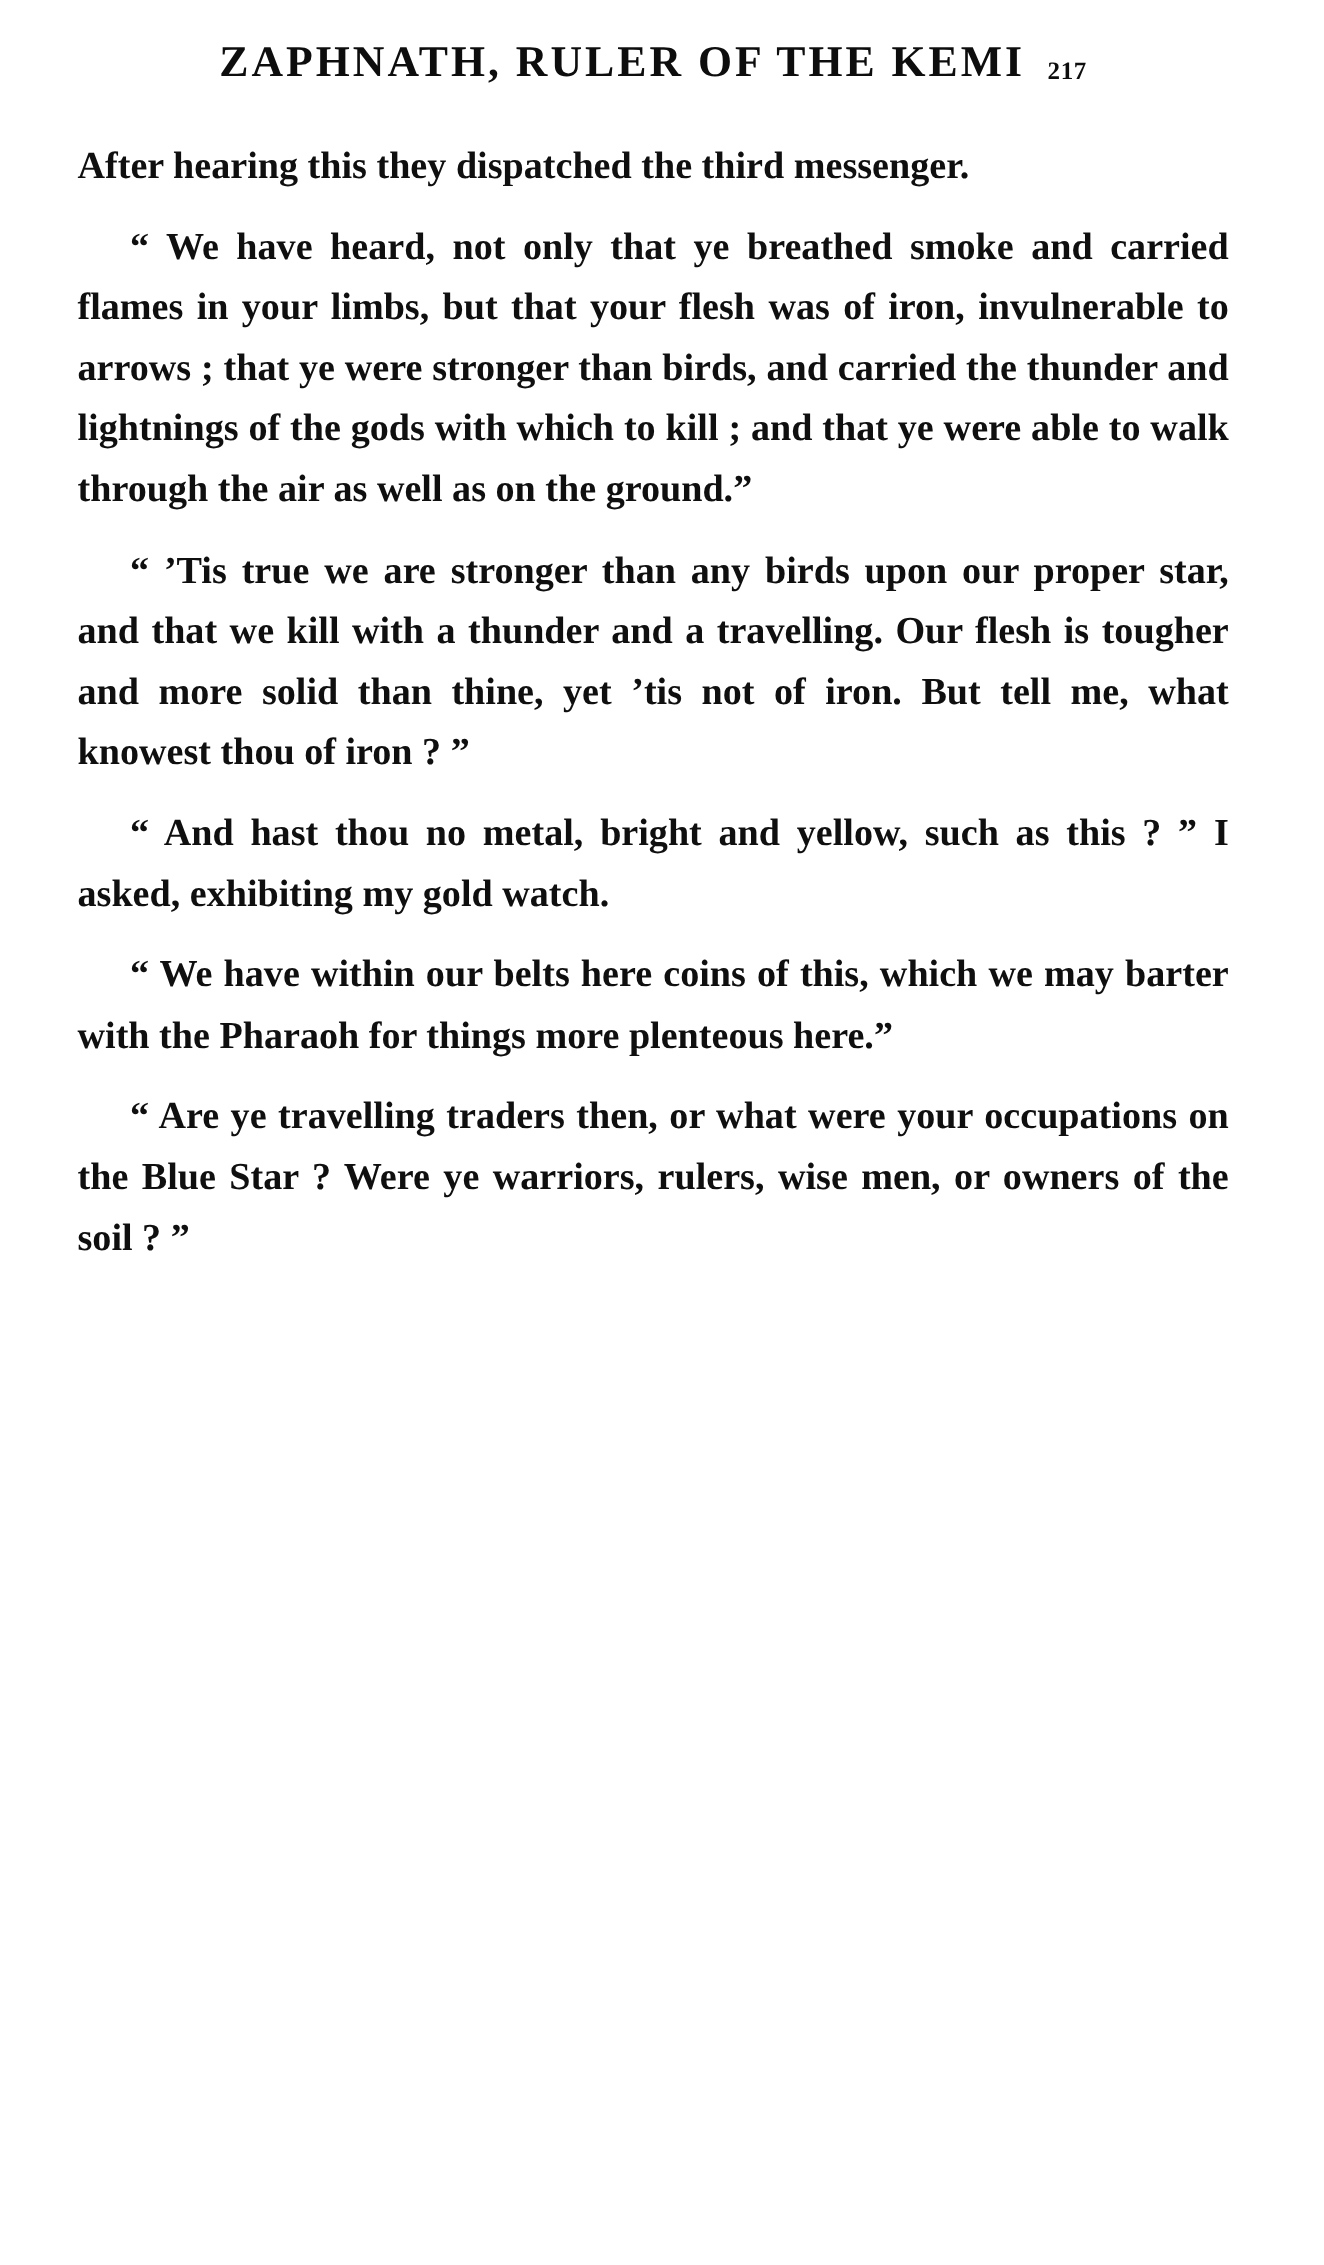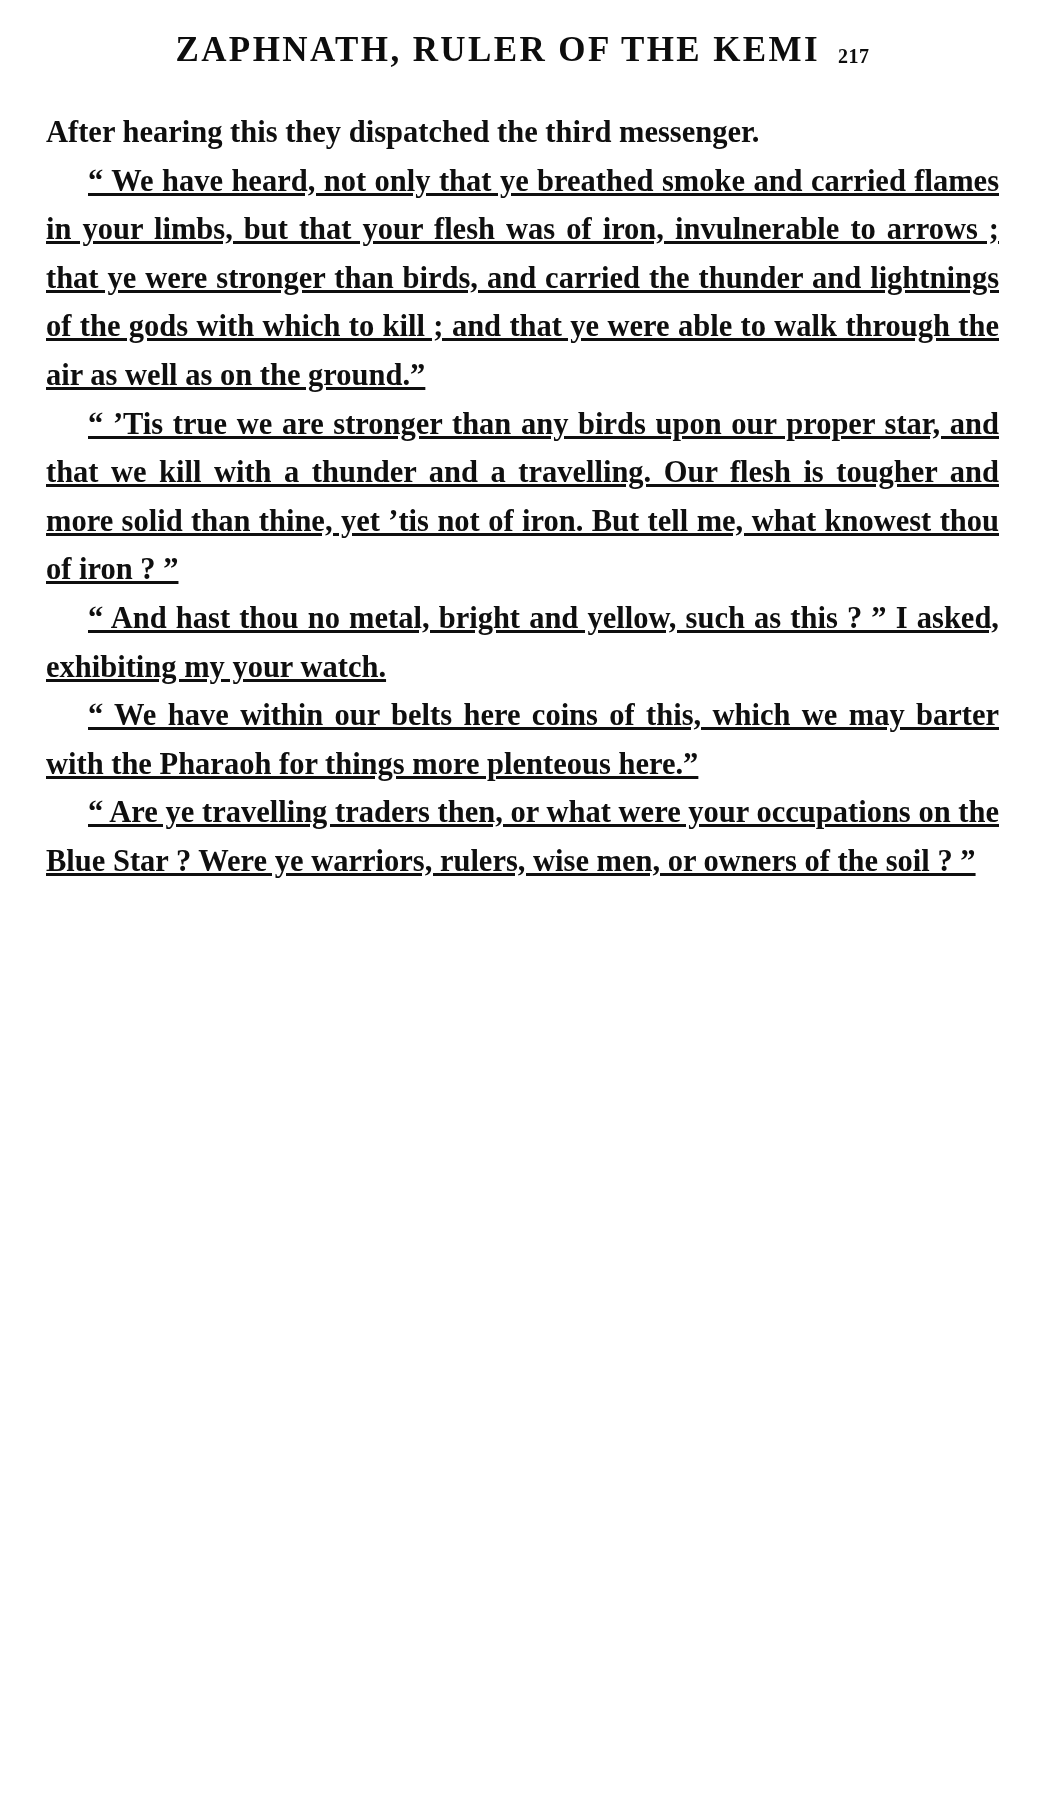--- a/index.html
+++ b/index.html
@@ -49,40 +49,39 @@
     font-family: "Liberation Serif", serif;
     font-weight: bold;
     font-size: 30.5px;
     line-height: 48.6px;
     color: #0f0f0f;
     text-align: justify;
     text-justify: inter-word;
     -webkit-font-smoothing: none;
   }
   .body-text p {
-    margin: 0;
+    margin: 16px;
     text-indent: 0;
   }
   .body-text p.indent {
     text-indent: 42px;
-    text-decoration: underline;
   }
 </style>
 </head>
 <body>
 
 <div class="page">
 
   <div class="running-head">
     <span class="title">ZAPHNATH, RULER OF THE KEMI</span>
     <span class="folio">217</span>
   </div>
 
   <div class="body-text">
     <p>After hearing this they dispatched the third messenger.</p>
     <p class="indent">“ We have heard, not only that ye breathed smoke and carried flames in your limbs, but that your flesh was of iron, invulnerable to arrows ; that ye were stronger than birds, and carried the thunder and lightnings of the gods with which to kill ; and that ye were able to walk through the air as well as on the ground.”</p>
     <p class="indent">“ ’Tis true we are stronger than any birds upon our proper star, and that we kill with a thunder and a travelling.  Our flesh is tougher and more solid than thine, yet ’tis not of iron.  But tell me, what knowest thou of iron ? ”</p>
-    <p class="indent">“ And hast thou no metal, bright and yellow, such as this ? ” I asked, exhibiting my your watch.</p>
+    <p class="indent">“ And hast thou no metal, bright and yellow, such as this ? ” I asked, exhibiting my gold watch.</p>
     <p class="indent">“ We have within our belts here coins of this, which we may barter with the Pharaoh for things more plenteous here.”</p>
     <p class="indent">“ Are ye travelling traders then, or what were your occupations on the Blue Star ?  Were ye warriors, rulers, wise men, or owners of the soil ? ”</p>
   </div>
 
 </div>
 
 </body></html>

